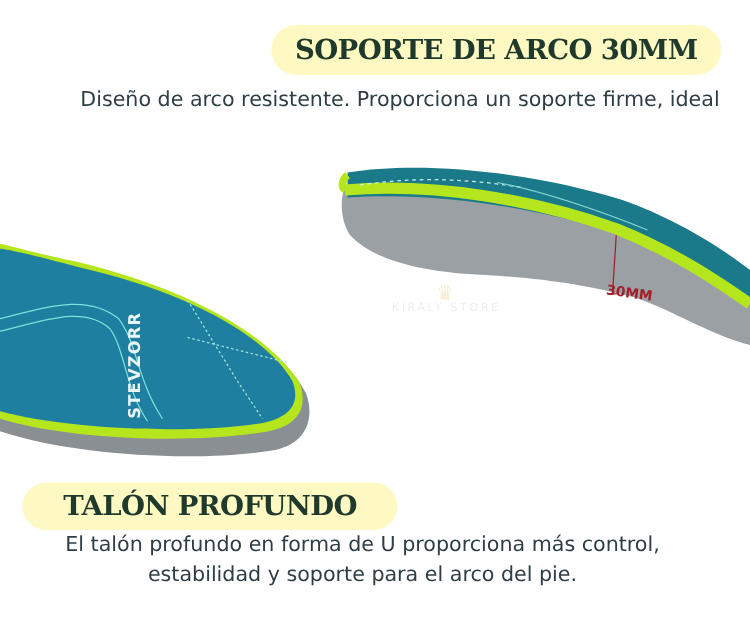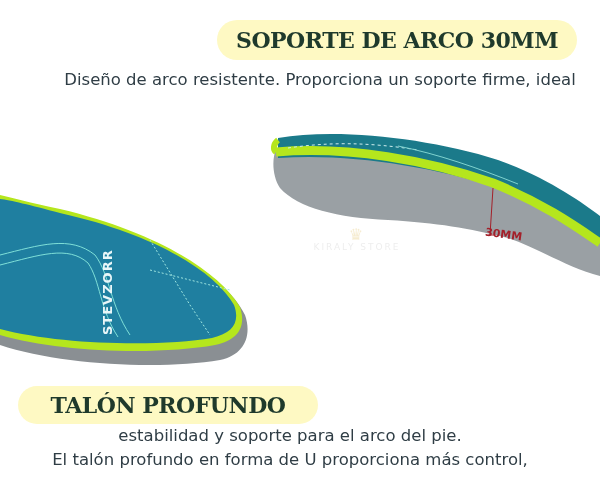--- a/index.html
+++ b/index.html
@@ -79,15 +79,15 @@
   <span>SOPORTE DE ARCO 30MM</span>
 </div>
 <div id="desc-top" class="desc">
   <span>Diseño de arco resistente. Proporciona un soporte firme, ideal</span>
 </div>
 
 <div id="pill-bottom" class="pill">
   <span>TALÓN PROFUNDO</span>
 </div>
 <div id="desc-bottom" class="desc">
+  <span>El talón profundo en forma de U proporciona más control,</span>
   <span>estabilidad y soporte para el arco del pie.</span>
-  <span>El talón profundo en forma de U proporciona más control,</span>
 </div>
 
 </body></html>

